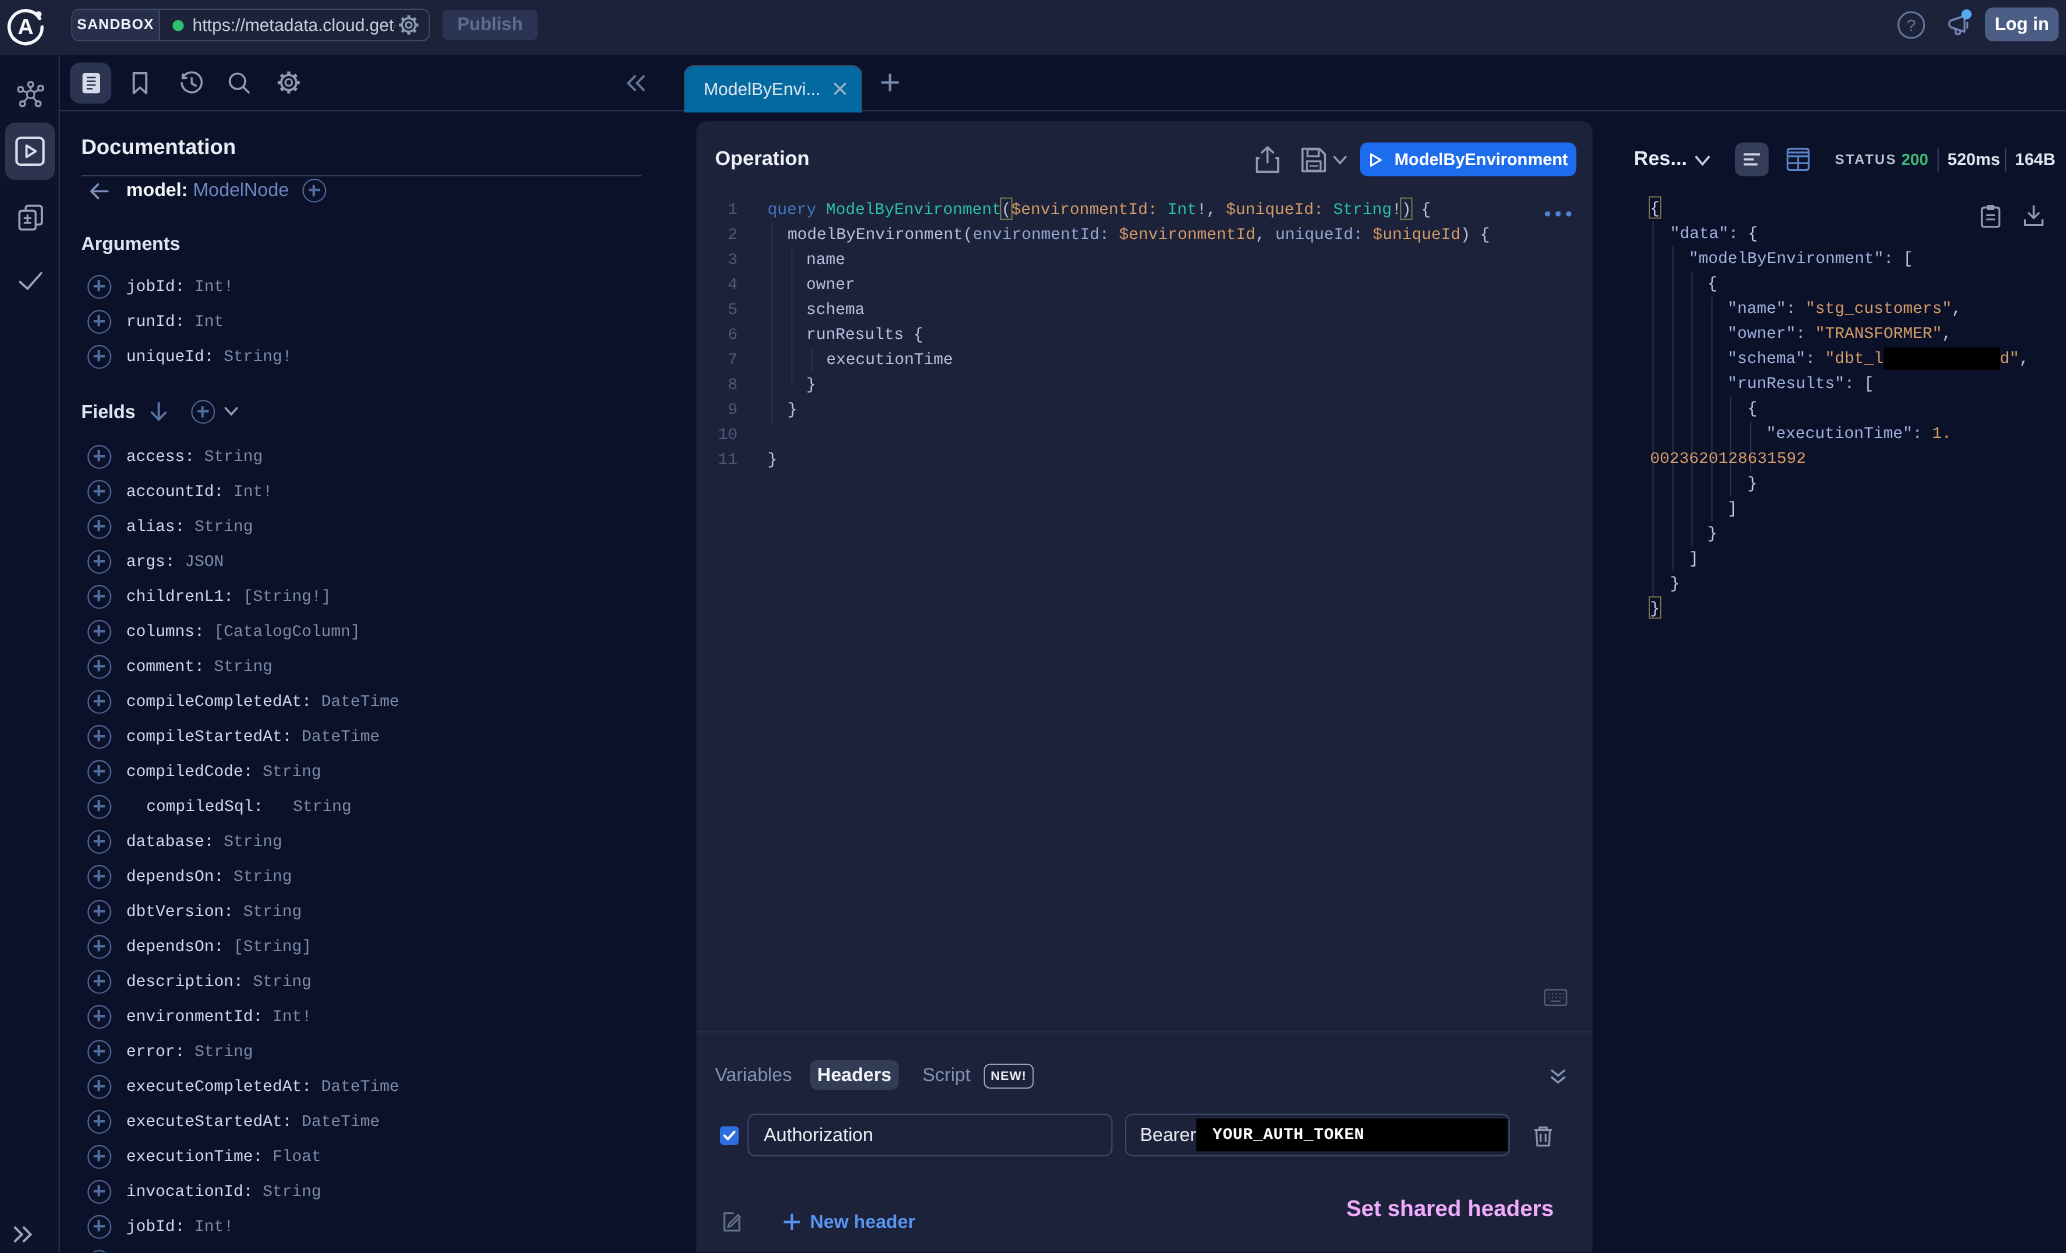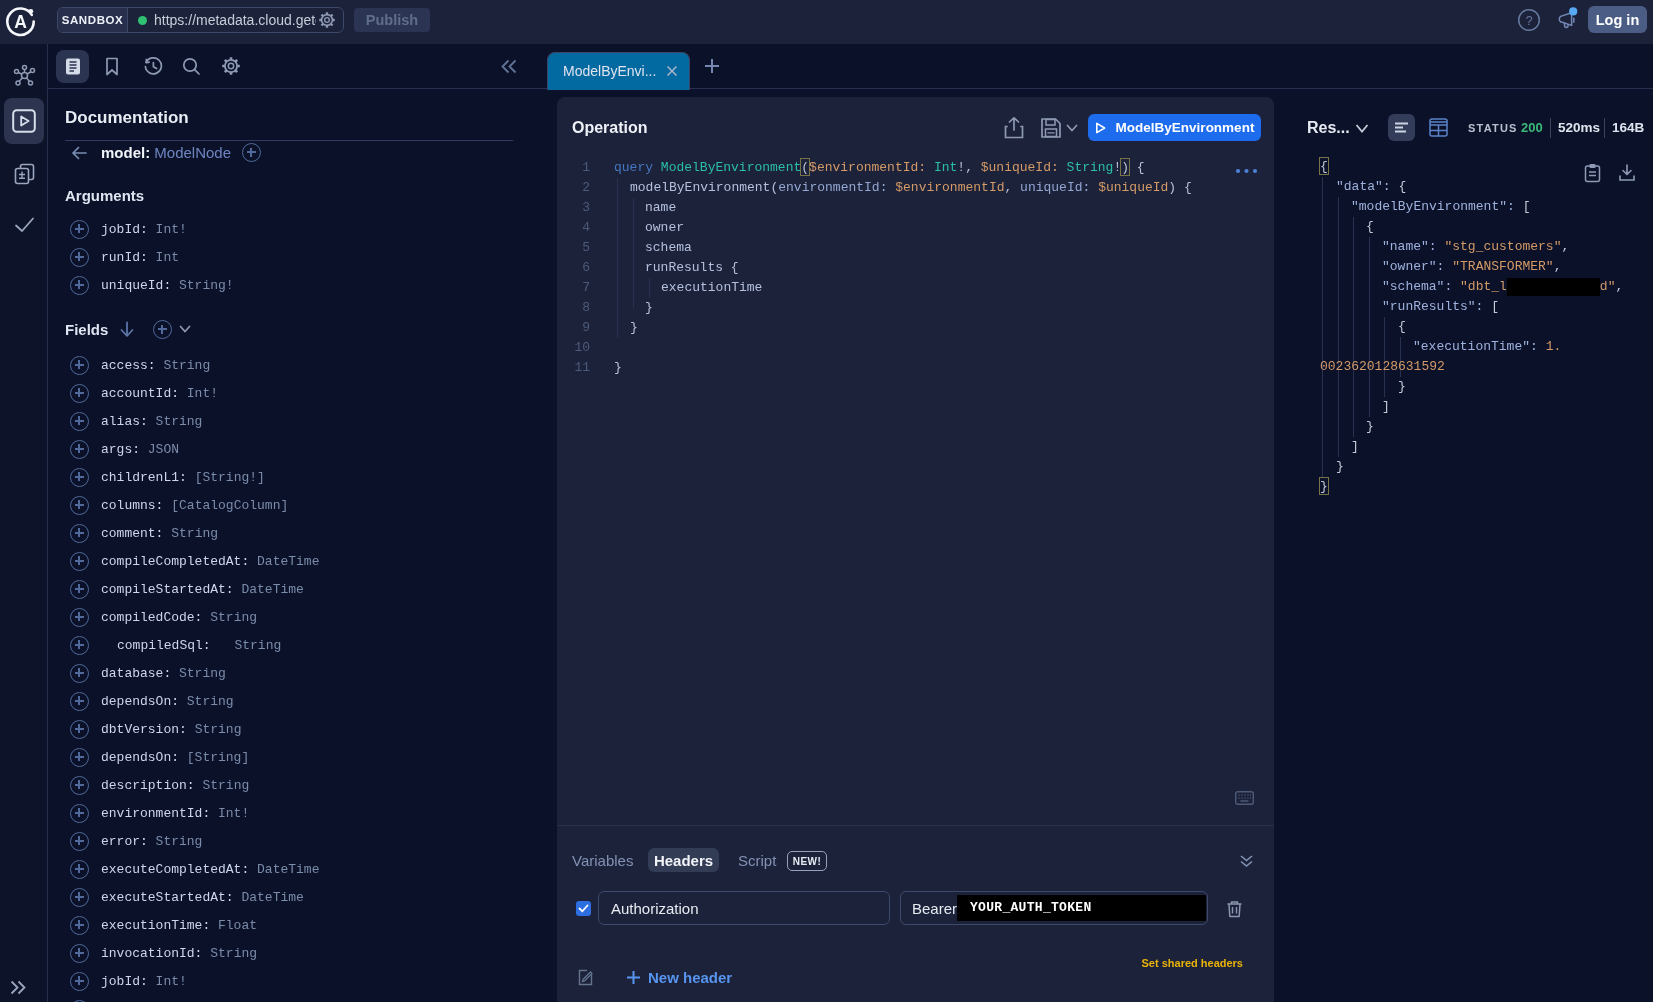--- a/index.html
+++ b/index.html
@@ -284,21 +284,21 @@
     </svg>
 
     <svg class="abs" style="left:20px;top:872px;" width="17" height="17" viewBox="0 0 17 17">
       <path d="M10 1.5 H2.5 V15.5 H14.5 V6" fill="none" stroke="#64748f" stroke-width="1.4"></path>
       <path d="M6 10.5 L13.5 3 L15 4.5 L7.5 12 L5.5 12.5 Z" fill="none" stroke="#64748f" stroke-width="1.3"></path>
     </svg>
     <svg class="abs" style="left:69px;top:873px;" width="15" height="15" viewBox="0 0 15 15">
         <path d="M7.5 1 V14 M1 7.5 H14" stroke="#5795f0" stroke-width="2"></path>
       </svg>
     <div class="abs" style="left:91px;top:872px;color:#5795f0;font-size:15px;font-weight:bold;">New header</div>
-    <div class="abs" style="right:31px;top:860px;color:#eab308;font-size:11px;font-weight:bold;">Set shared headers</div>
+    <div class="abs" style="right:31px;top:860px;color:#f0abfc;font-size:18px;font-weight:bold;">Set shared headers</div>
   </div>
 
   <div class="abs" id="tab" style="left:547px;top:52px;width:143px;height:38px;background:#0369a1;border:1px solid #3a4764;border-bottom:none;border-radius:8px 8px 0 0;">
     <span class="abs" style="left:15px;top:0;height:36px;line-height:36px;color:#dfe4ee;font-size:14px;">ModelByEnvi...</span>
     <svg class="abs" style="left:117px;top:11px;" width="14" height="14" viewBox="0 0 14 14">
       <path d="M2.5 2.5 L11.5 11.5 M11.5 2.5 L2.5 11.5" stroke="#aab4c8" stroke-width="1.5"></path>
     </svg>
   </div>
 
   <div class="abs" id="resp" style="left:1274px;top:90px;width:379px;height:704px;overflow:hidden;">

